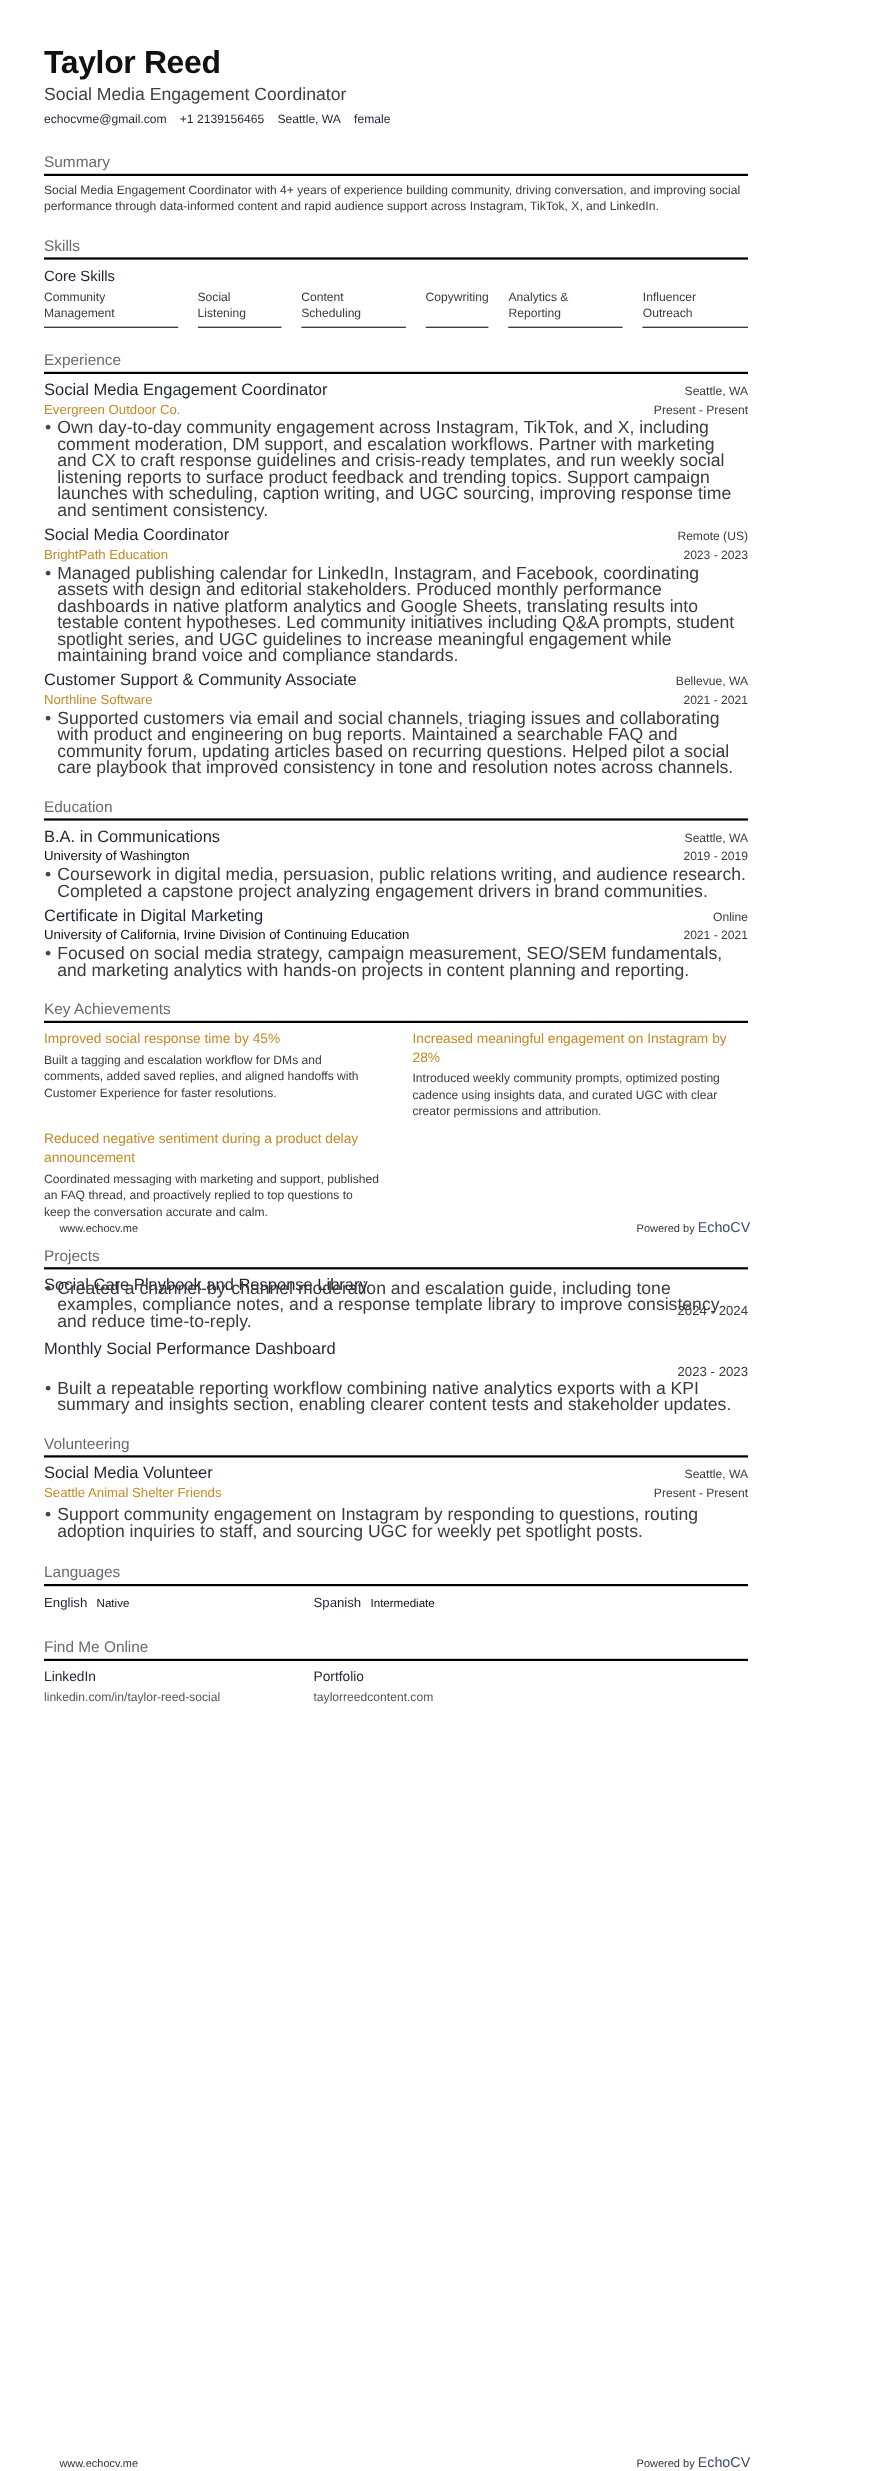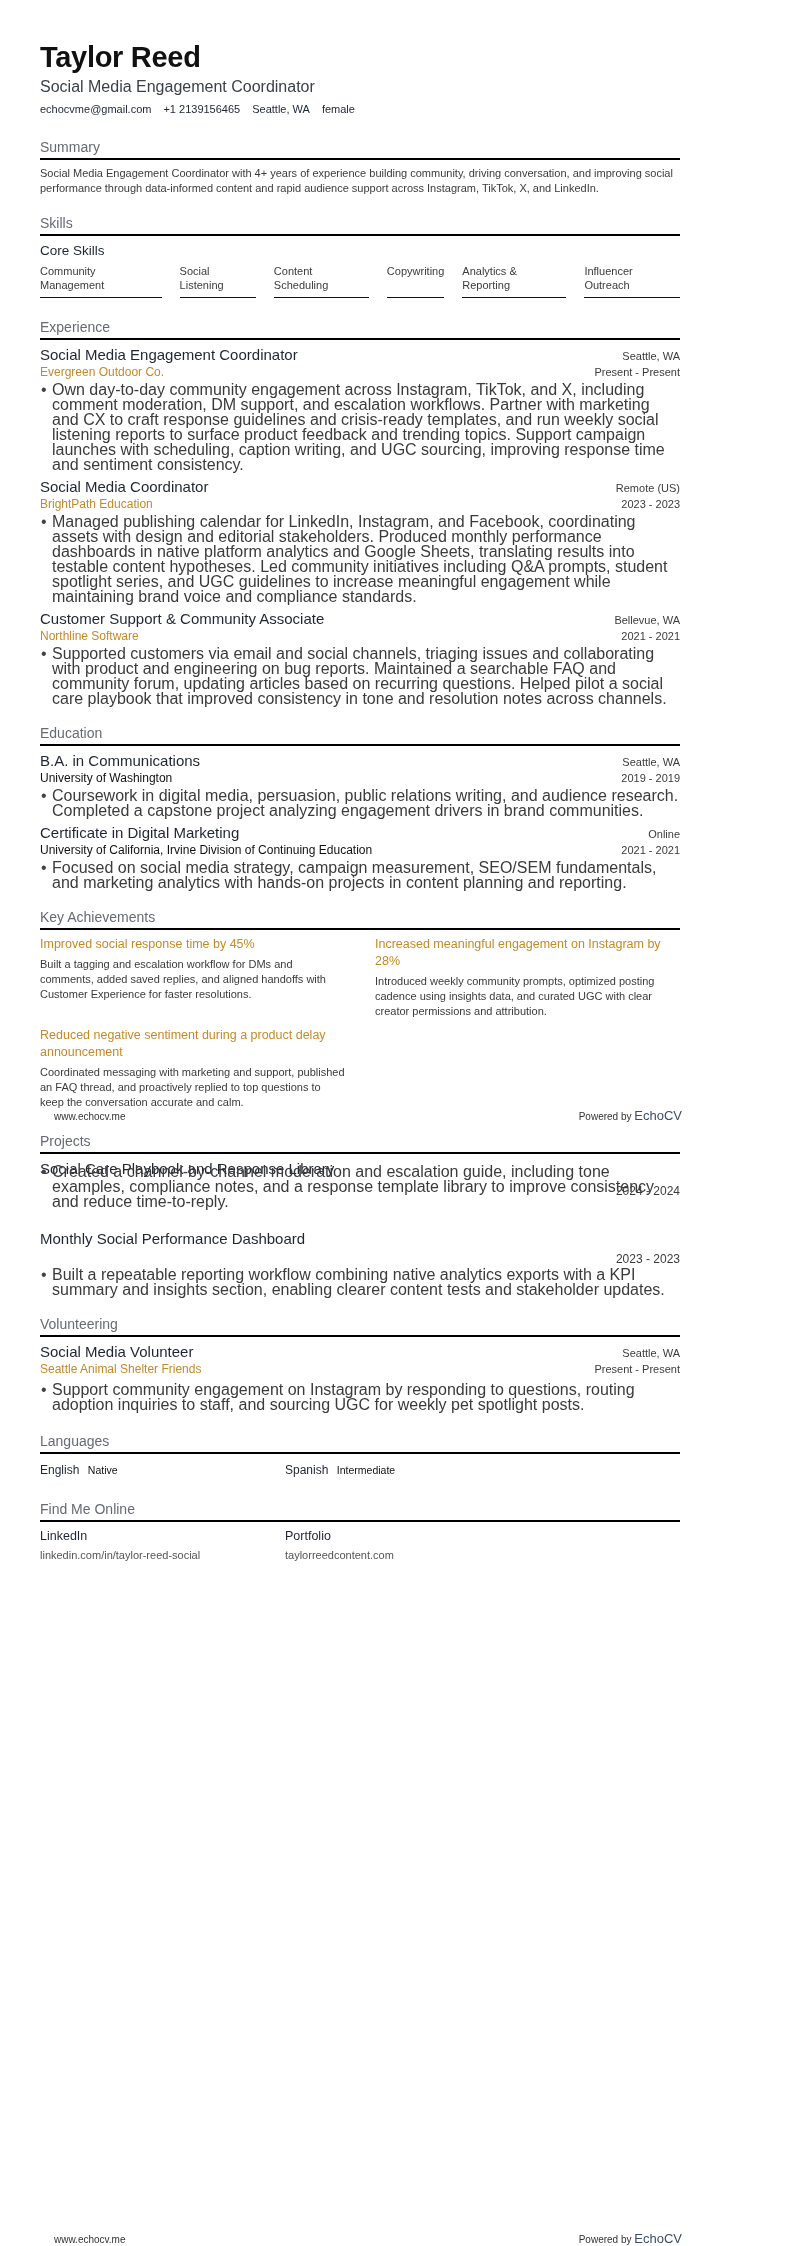--- a/index.html
+++ b/index.html
@@ -187,21 +187,21 @@
     </span>
   </div>
 </div>
 
 <div class="page" style="top:1123px; height:1123px;">
   <div class="content" style="padding-top:40px;">
     <div>
       <ul class="bullets">
           <li>Created a channel-by-channel moderation and escalation guide, including tone examples, compliance notes, and a response template library to improve consistency and reduce time-to-reply.</li>
         </ul>
-      <div class="entry" style="margin-top:20px;">
+      <div class="entry" style="margin-top:8px;">
         <div class="e-title">Monthly Social Performance Dashboard</div>
         <div class="proj-date" style="margin-top:4px;">2023 - 2023</div>
         <ul class="bullets">
             <li>Built a repeatable reporting workflow combining native analytics exports with a KPI summary and insights section, enabling clearer content tests and stakeholder updates.</li>
           </ul>
       </div>
     </div>
 
     <div class="section" style="margin-top:18px;">
       <div class="section-head">Volunteering</div>

